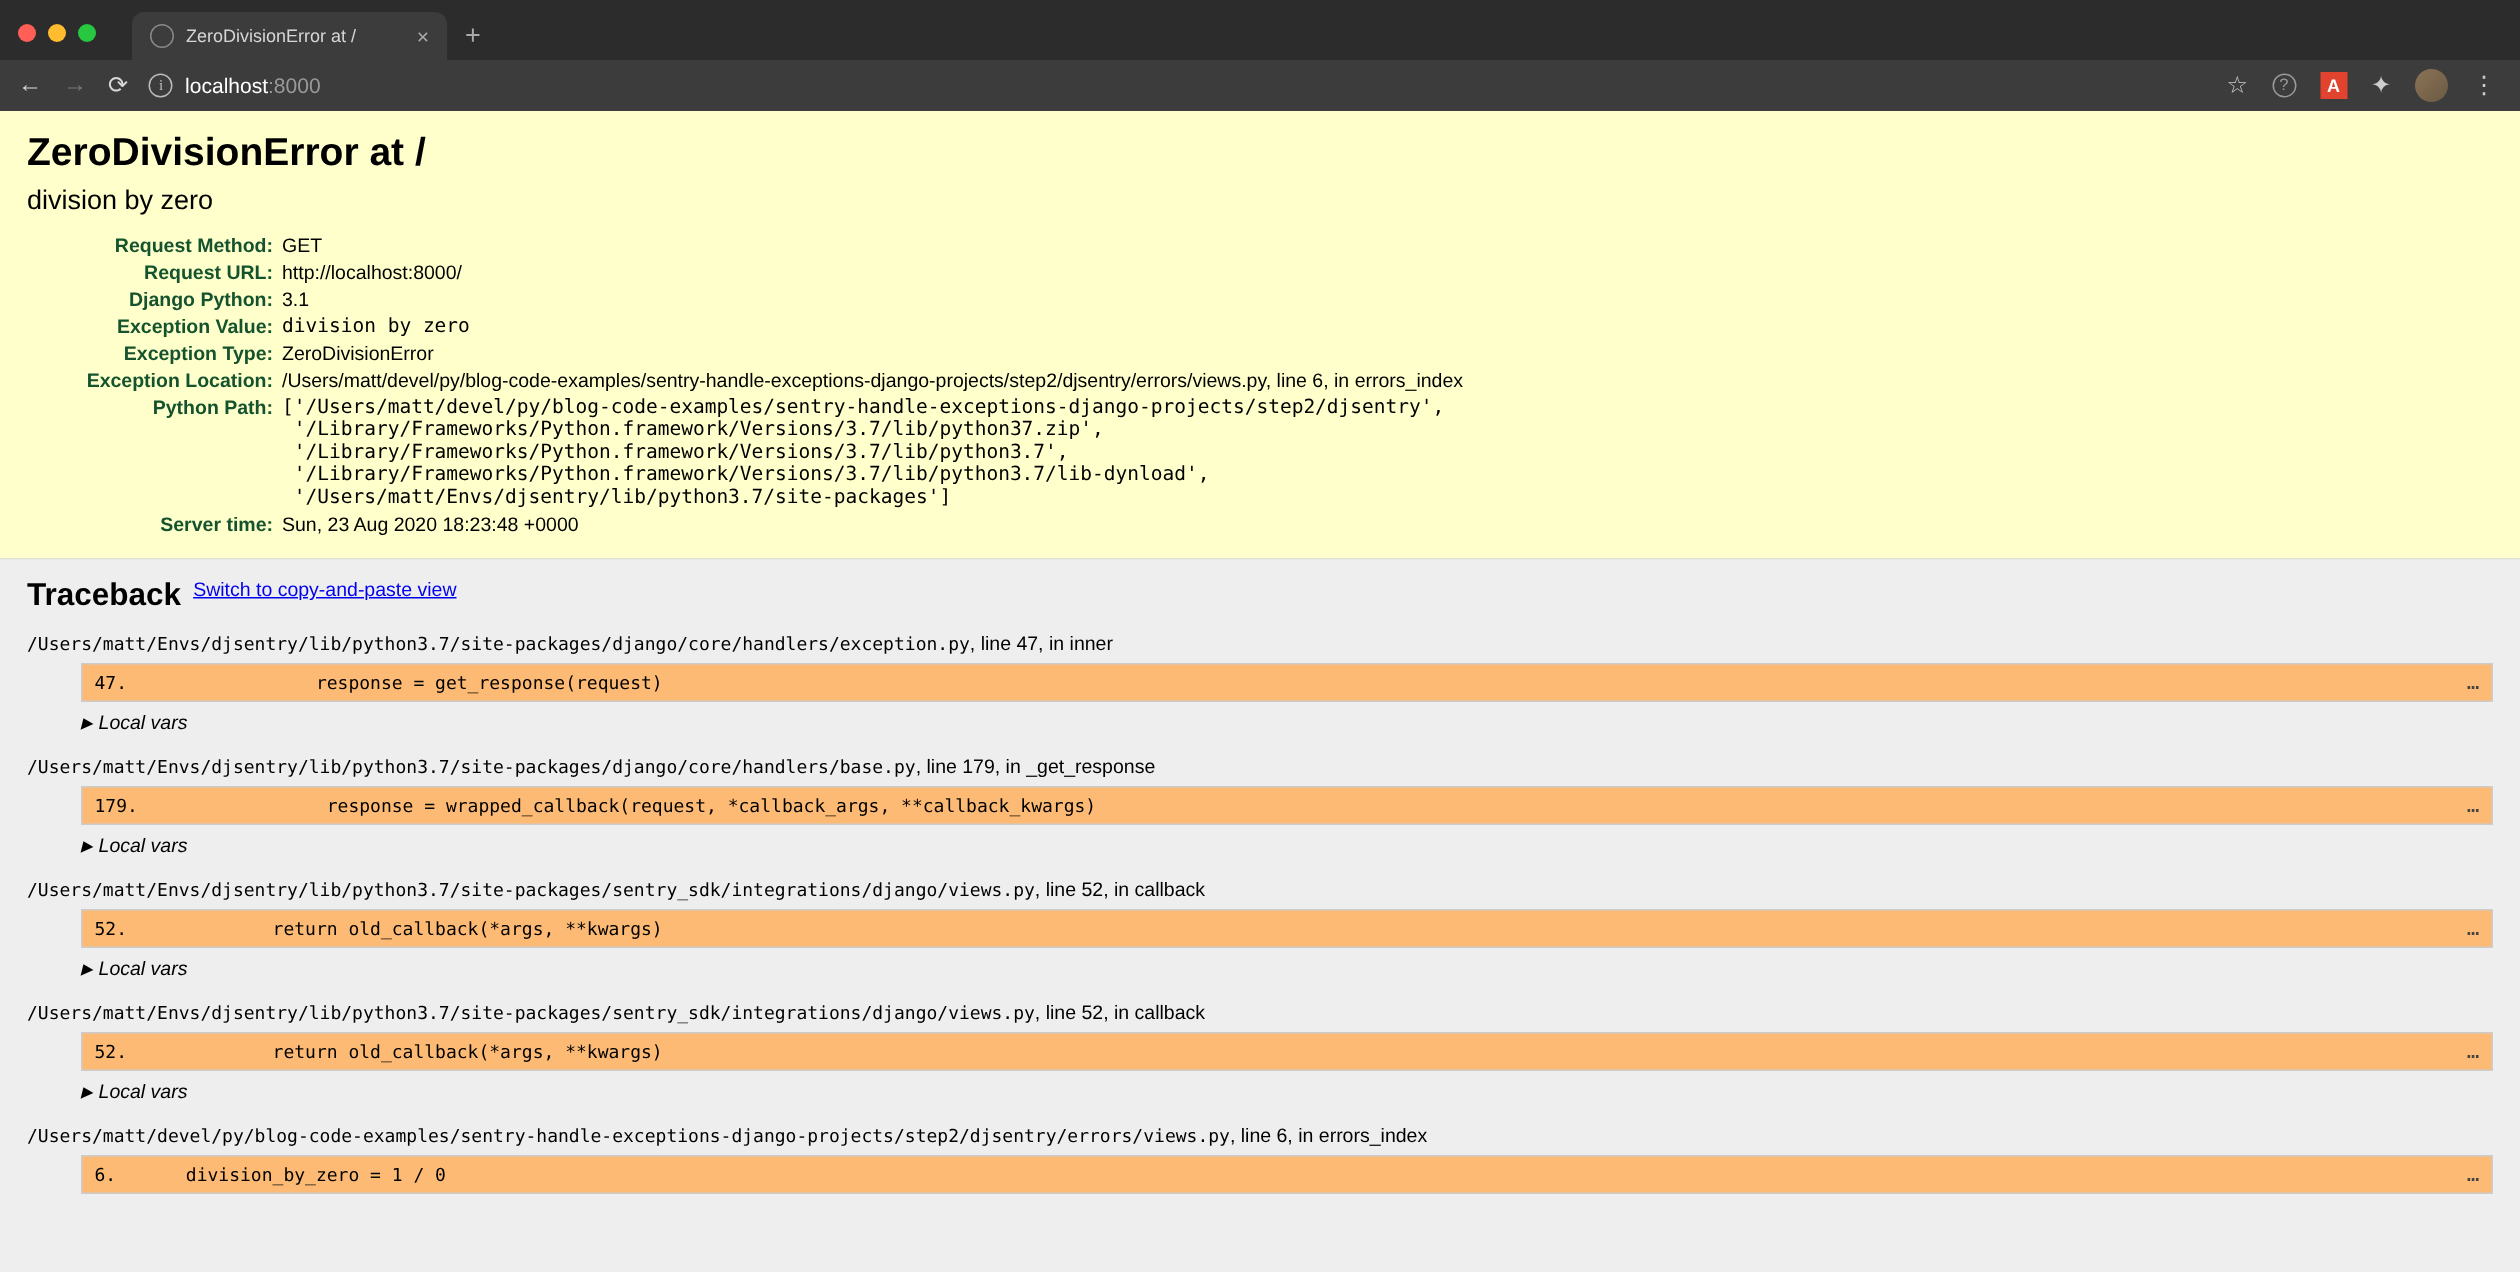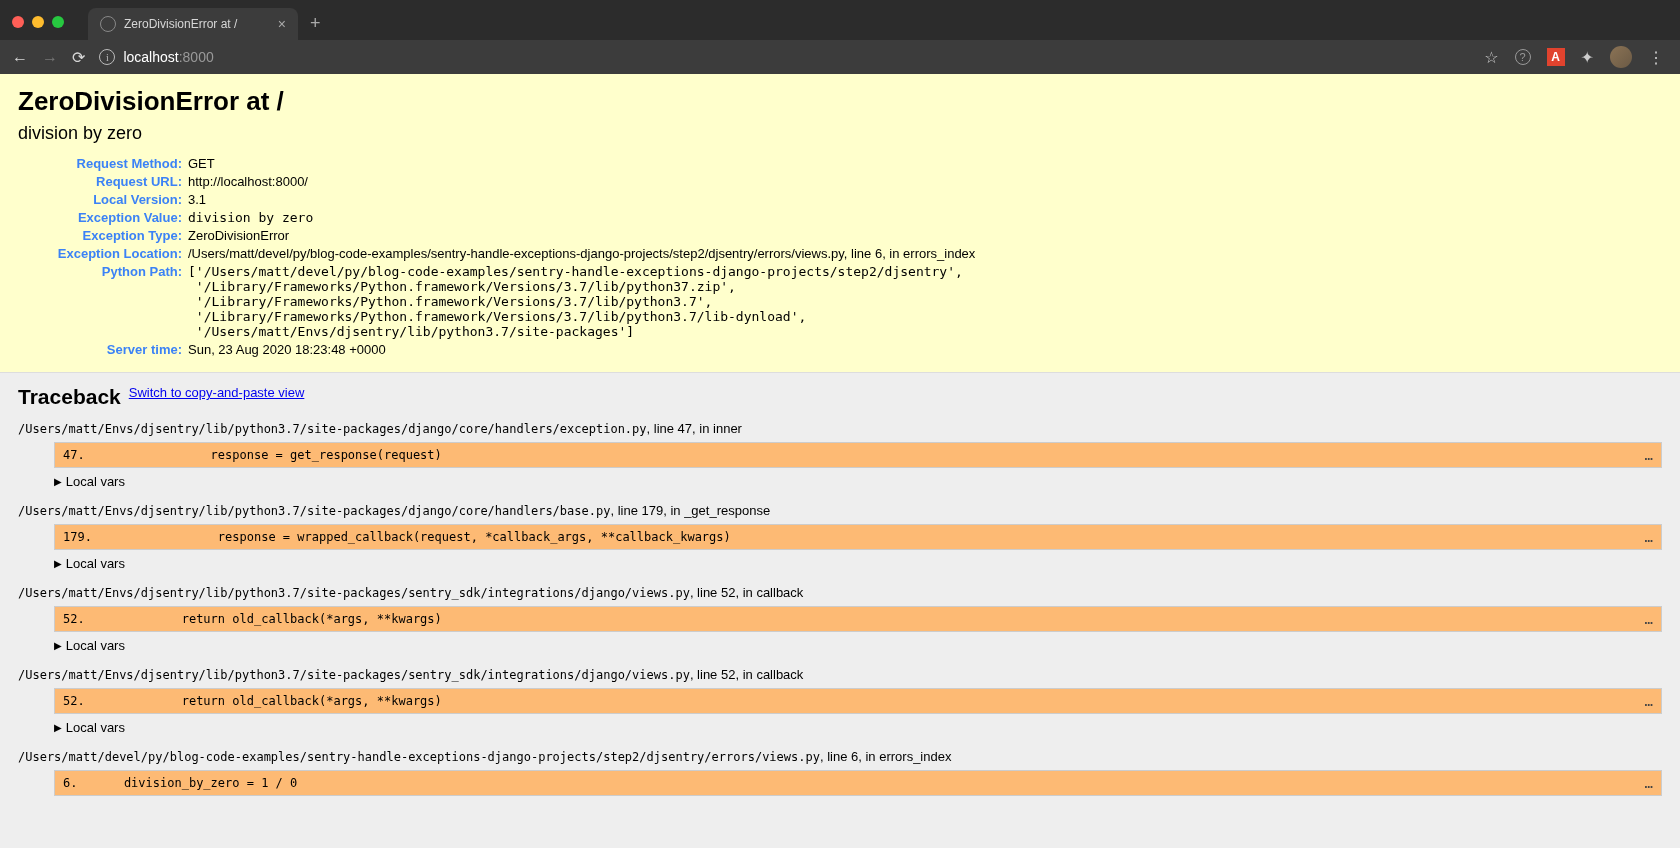--- a/index.html
+++ b/index.html
@@ -142,21 +142,21 @@
       margin-bottom: 10px;
     }
     .summary-table {
       border-collapse: collapse;
     }
     .summary-table th {
       text-align: right;
       font-size: 13px;
       font-weight: 600;
       padding: 1.5px 6px 1.5px 0;
-      color: #3b82f6;
+      color: #14532d;
       vertical-align: top;
       white-space: nowrap;
       width: 170px;
     }
     .summary-table td {
       font-size: 13px;
       padding: 1.5px 0;
       vertical-align: top;
     }
     .mono { font-family: ui-monospace, "SFMono-Regular", Menlo, Monaco, monospace; font-size: 12px; }
@@ -204,20 +204,21 @@
     .code-line .code { white-space: pre; flex: 1; }
     .code-line .ellipsis { color: #444; font-size: 14px; padding-left: 8px; }
     .local-vars {
       margin-left: 36px;
       margin-top: 6px;
       font-size: 13px;
       cursor: pointer;
       display: flex;
       align-items: center;
       gap: 4px;
+      font-style: italic;
     }
     .local-vars::before {
       content: "▶";
       font-size: 10px;
     }
   </style>
 </head>
 <body>
 
 <div class="browser-chrome">
@@ -264,21 +265,21 @@
       <tbody>
           <tr>
         <th>Request Method:</th>
         <td>GET</td>
       </tr>
       <tr>
         <th>Request URL:</th>
         <td>http://localhost:8000/</td>
       </tr>
       <tr>
-        <th>Local Version:</th>
+        <th>Django Python:</th>
         <td>3.1</td>
       </tr>
       <tr>
         <th>Exception Value:</th>
         <td class="mono">division by zero</td>
       </tr>
       <tr>
         <th>Exception Type:</th>
         <td>ZeroDivisionError</td>
       </tr>

